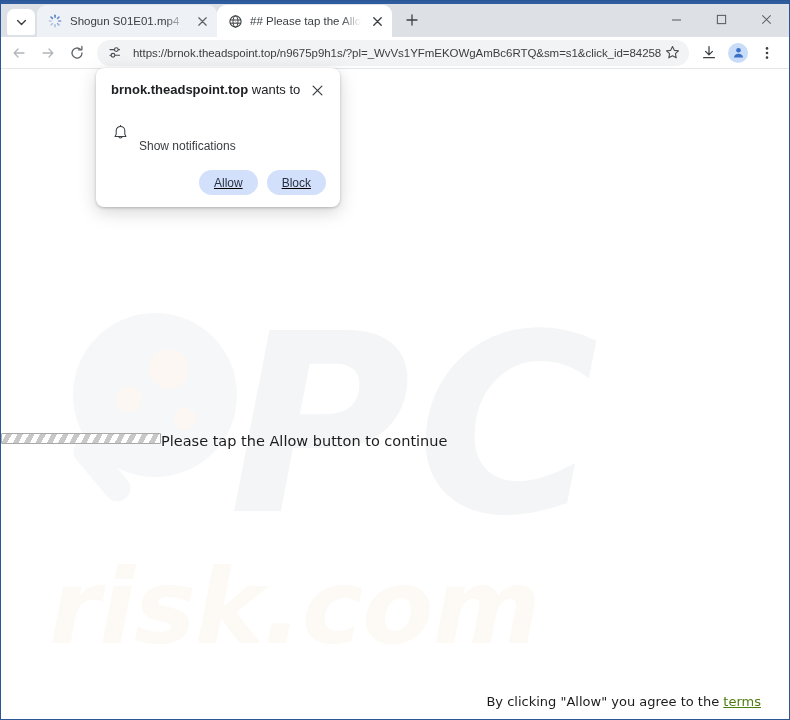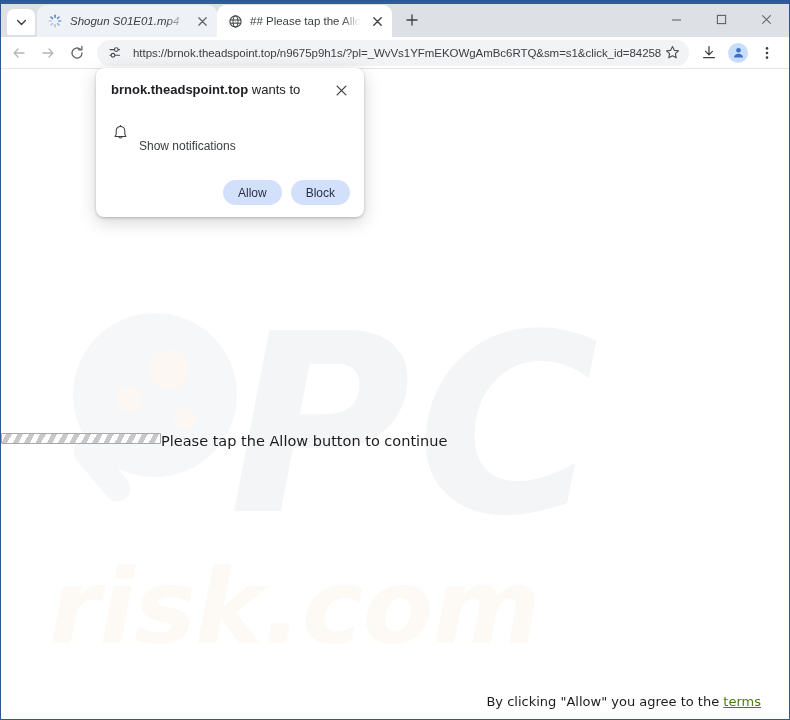--- a/index.html
+++ b/index.html
@@ -48,21 +48,21 @@
     align-items: center;
     height: 32px;
     border-radius: 9px 9px 0 0;
     padding: 0 6px 0 10px;
     gap: 7px;
     cursor: pointer;
     font-size: 11.5px;
     color: #37393d;
     min-width: 0;
   }
-  .tab.inactive { background: #eef1f5; width: 180px; font-style: italic; }
+  .tab.inactive { background: #eef1f5; width: 180px; }
   .tab.active   { background: #ffffff; width: 175px; }
   .tab-favicon {
     flex: 0 0 16px; width: 16px; height: 16px;
     display: flex; align-items: center; justify-content: center;
   }
   .tab-title {
     flex: 1 1 auto;
     white-space: nowrap;
     overflow: hidden;
     font-size: 11.5px;
@@ -236,21 +236,21 @@
   .terms-link {
     color: #4d7c0f;
     text-decoration: underline;
     cursor: pointer;
   }
 
   
   .perm-bubble {
     position: absolute;
     left: 95px; top: 67px;
-    width: 268px;
+    width: 244px;
     background: #ffffff;
     border-radius: 8px;
     box-shadow: 0 1px 3px rgba(0,0,0,.22), 0 5px 18px rgba(0,0,0,.17);
     padding: 14px 14px 12px 15px;
     z-index: 40;
   }
   .perm-head {
     display: flex;
     align-items: flex-start;
   }
@@ -279,21 +279,22 @@
   }
   .perm-row-label {
     font-size: 12px;
     color: #3c4043;
     margin-top: 26px;
   }
   .perm-actions {
     display: flex;
     justify-content: flex-end;
     gap: 9px;
-    margin-top: 27px;
+    margin-top: 17px;
+    text-decoration: underline;
   }
   .perm-btn {
     min-width: 52px;
     height: 25px;
     border: none;
     border-radius: 13px;
     background: #d3e0fb;
     color: #283142;
     font-family: "Liberation Sans", sans-serif;
     font-size: 12px;

